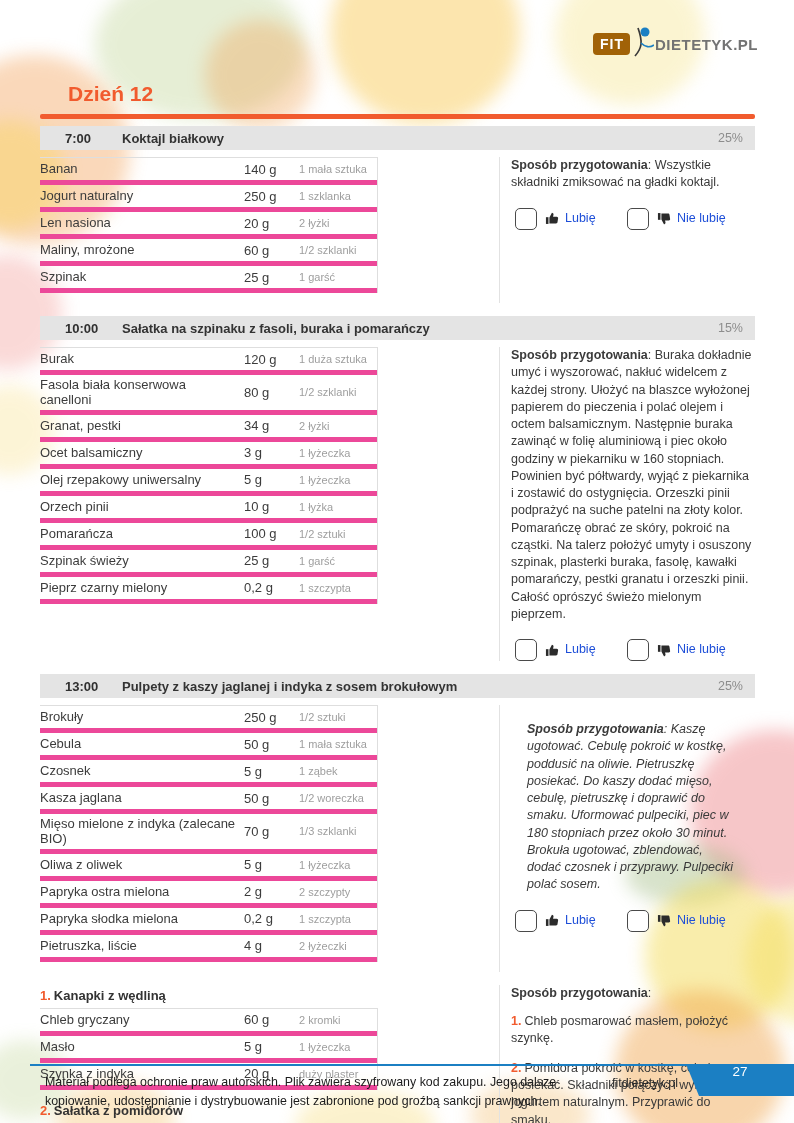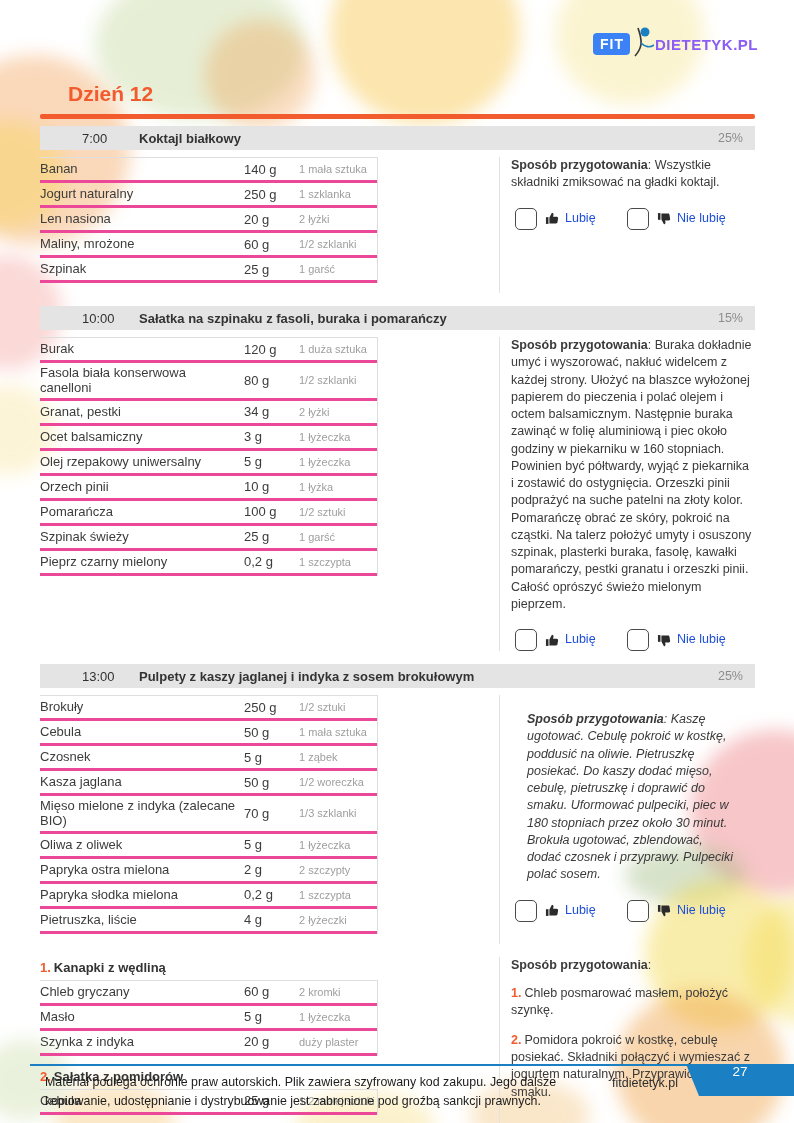--- a/index.html
+++ b/index.html
@@ -8,45 +8,45 @@
     position:relative;width:794px;height:1123px;margin:0 auto;
     background:#ffffff;overflow:hidden;
     font-family:"Liberation Sans","DejaVu Sans",sans-serif;
     color:#3a3a3a;
   }
   
   .decor{position:absolute;inset:0;z-index:0;pointer-events:none;}
   .blob{position:absolute;border-radius:50%;filter:blur(9px);}
   
   .logo{position:absolute;top:26px;right:36px;z-index:2;display:flex;align-items:center;}
-  .logo-fit{background:#3b82f6;color:#fff;font-weight:bold;font-size:14px;
+  .logo-fit{background:#a16207;color:#fff;font-weight:bold;font-size:14px;
     padding:3px 6px 3px 7px;border-radius:4px;letter-spacing:1px;}
   .logo-fig{margin:0 1px 0 2px;}
-  .logo-rest{color:#8b5cf6;font-weight:bold;font-size:15px;letter-spacing:.5px;}
+  .logo-rest{color:#737373;font-weight:bold;font-size:15px;letter-spacing:.5px;}
   
   .content{position:absolute;left:40px;top:82px;width:715px;z-index:1;}
   h1.day{margin:0 0 8px 28px;font-size:21px;font-weight:bold;color:#f15b2e;}
   .orange-bar{height:5px;background:#f15b2e;border-radius:2px;}
   
   .meal{margin:0;}
   .meal-header{margin-top:7px;background:#e4e4e4;height:24px;display:flex;
     align-items:center;font-size:13px;color:#303030;}
-  .meal-time{width:57px;padding-left:42px;}
+  .meal-time{width:57px;padding-left:25px;font-weight:bold;}
   .meal-title{font-weight:bold;color:#333;}
   .meal-percent{margin-left:auto;padding-right:12px;color:#8d8d8d;font-size:12.5px;}
   .meal-body{display:flex;align-items:stretch;padding-top:7px;padding-bottom:6px;}
   .tablecol{width:338px;flex:none;}
   .vdivider{width:1px;background:#e2e2e2;margin-left:121px;flex:none;}
   .prepcol{margin-left:11px;width:243px;flex:none;font-size:12.5px;line-height:1.38;color:#3a3a3a;}
   
   .group{margin-bottom:10px;}
   .group-subtitle{font-size:13px;font-weight:bold;color:#333;padding:3px 0 5px 0;}
   .group-number{color:#f15b2e;margin-right:3px;}
   .ing-table{border-top:1px solid #dedede;border-right:1px solid #dedede;}
-  .ing-row{display:flex;align-items:center;border-bottom:3px solid #ec4899;
+  .ing-row{display:flex;align-items:center;border-bottom:5px solid #ec4899;
     min-height:18px;padding:2px 0;}
   .ing-name{flex:1;font-size:13px;color:#3c3c3c;padding-right:6px;line-height:1.18;}
   .ing-qty{width:55px;flex:none;font-size:13px;color:#3c3c3c;}
   .ing-unit{width:78px;flex:none;font-size:11px;color:#9e9e9e;}
   
   .prep-head{font-weight:bold;}
   .prep-step{margin-top:11px;}
   .step-number{color:#f15b2e;font-weight:bold;margin-right:3px;}
   
   .votes{display:flex;margin-top:16px;padding-left:4px;}

